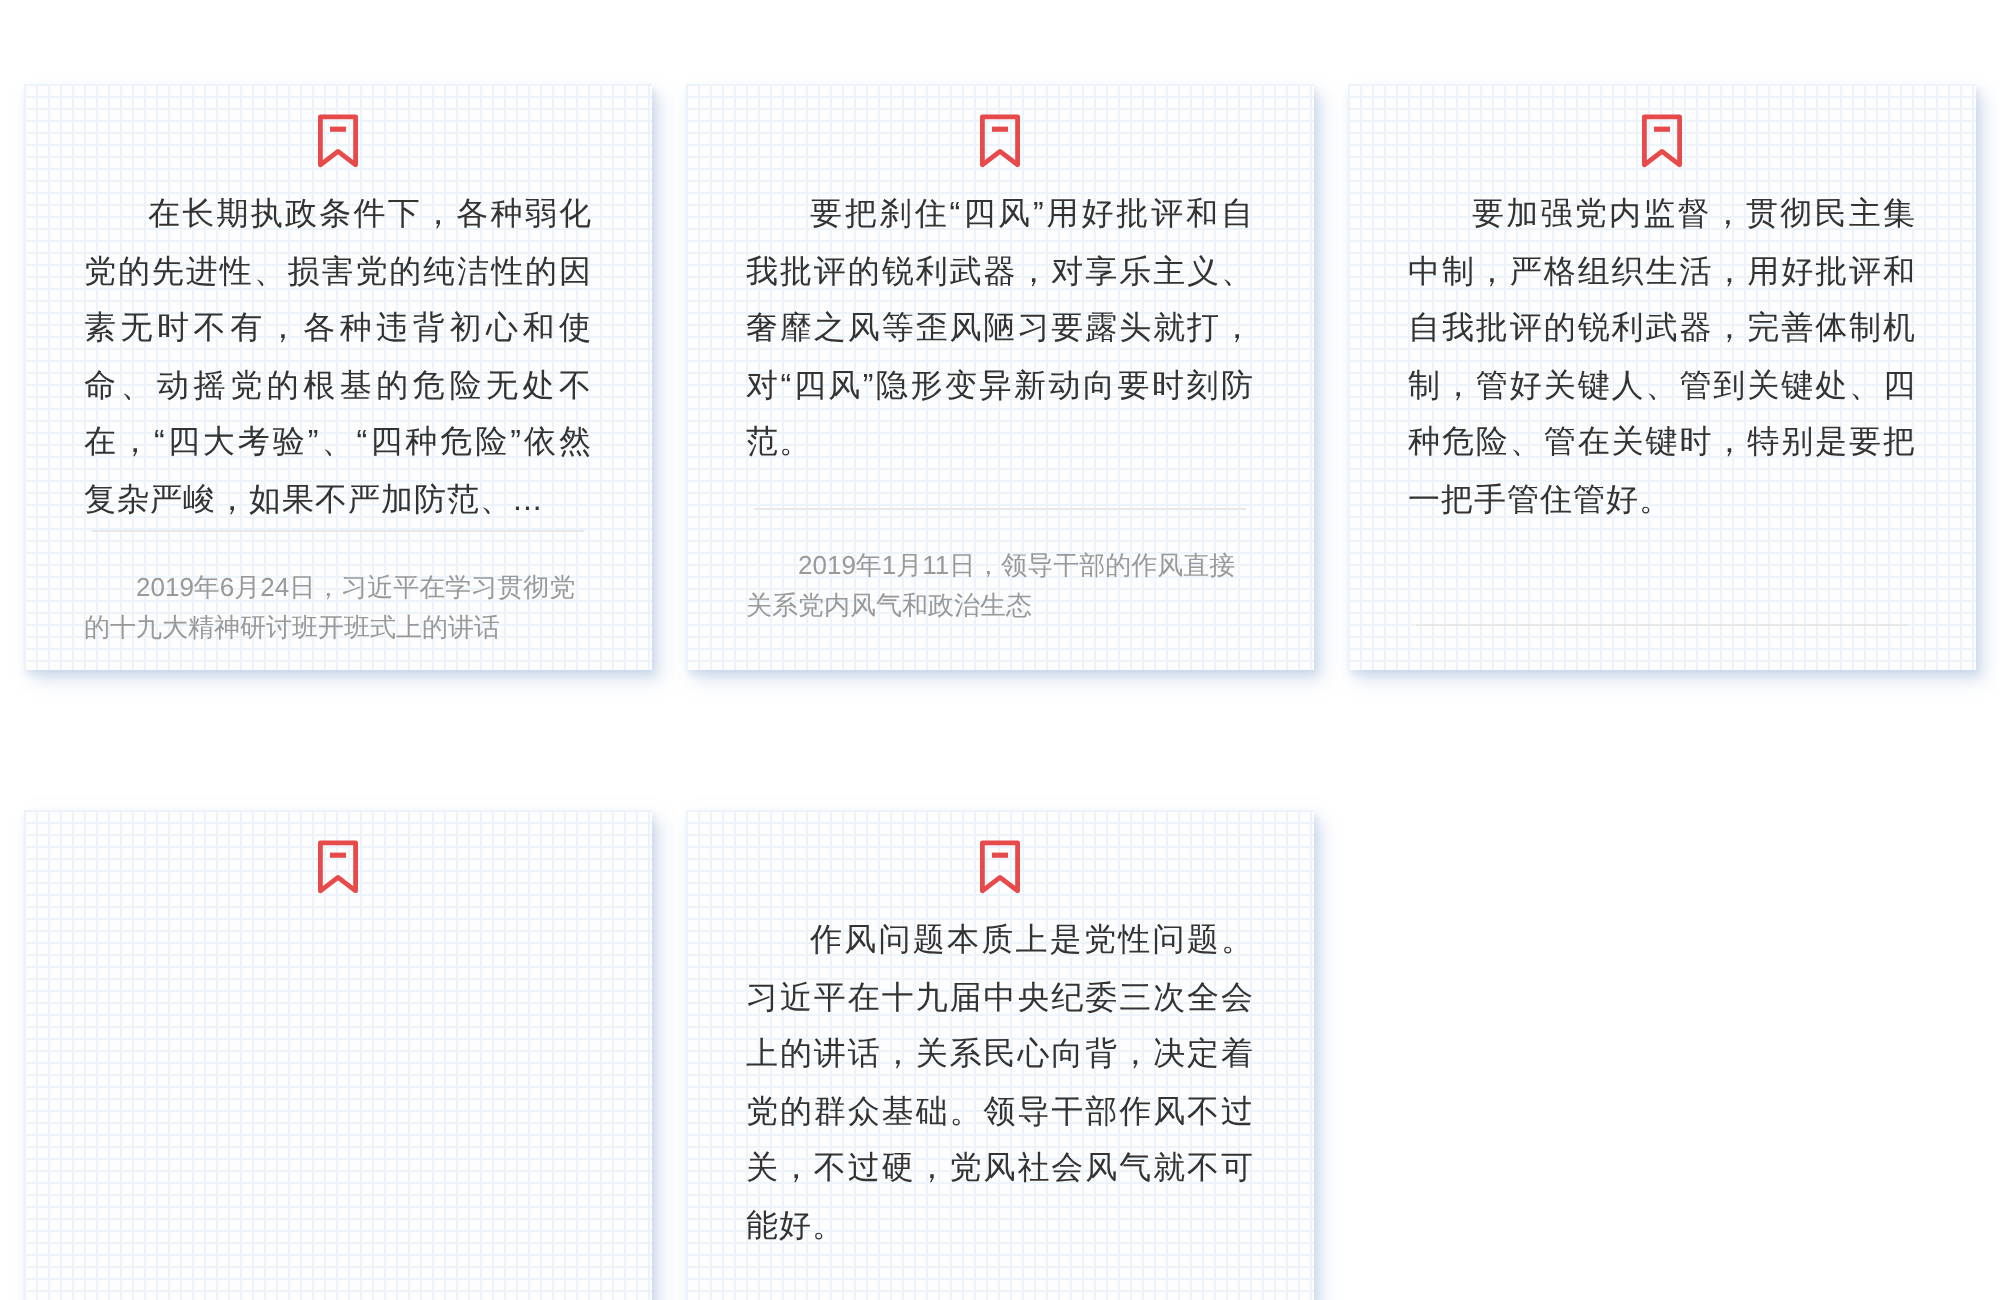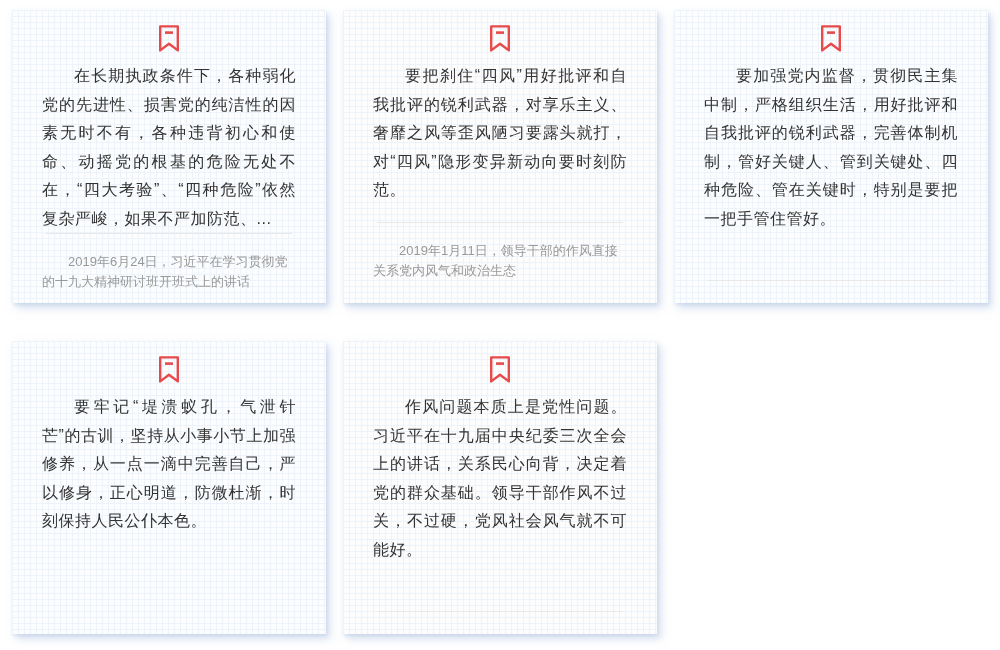--- a/index.html
+++ b/index.html
@@ -28,20 +28,21 @@
     height:293px;
     display:flex;
     flex-direction:column;
     padding:0 30px;
     background-color:#fdfdfe;
     background-image:
       linear-gradient(var(--grid-line) 1px, transparent 1px),
       linear-gradient(90deg, var(--grid-line) 1px, transparent 1px);
     background-size:6px 6px;
     box-shadow:4px 5px 8px rgba(176,196,226,0.50), 1px 2px 3px rgba(176,196,226,0.35);
+    margin-top:32px;
   }
   .icon-wrap{
     margin-top:15px;
     height:27px;
     text-align:center;
     flex:none;
     line-height:0;
   }
   .icon-wrap svg{ color:var(--accent); }
   .quote{
@@ -118,21 +119,20 @@
     </div>
   </div>
 
   <div class="card">
     <div class="icon-wrap">
       <svg width="22" height="27" viewBox="0 0 22 27" fill="none">
         <path d="M2.2 1.4 h17.6 v24 l-8.8 -6.7 -8.8 6.7 z" stroke="currentColor" stroke-width="2.4" stroke-linejoin="round"></path>
         <line x1="7" y1="7.6" x2="15" y2="7.6" stroke="currentColor" stroke-width="2.6"></line>
       </svg>
     </div>
-    <p class="quote">要牢记“堤溃蚁孔，气泄针芒”的古训，坚持从小事小节上加强修养，从一点一滴中完善自己，严以修身，正心明道，防微杜渐，时刻保持人民公仆本色。</p>
   </div>
 
 
   <div class="card">
     <div class="icon-wrap">
       <svg width="22" height="27" viewBox="0 0 22 27" fill="none">
         <path d="M2.2 1.4 h17.6 v24 l-8.8 -6.7 -8.8 6.7 z" stroke="currentColor" stroke-width="2.4" stroke-linejoin="round"></path>
         <line x1="7" y1="7.6" x2="15" y2="7.6" stroke="currentColor" stroke-width="2.6"></line>
       </svg>
     </div>

